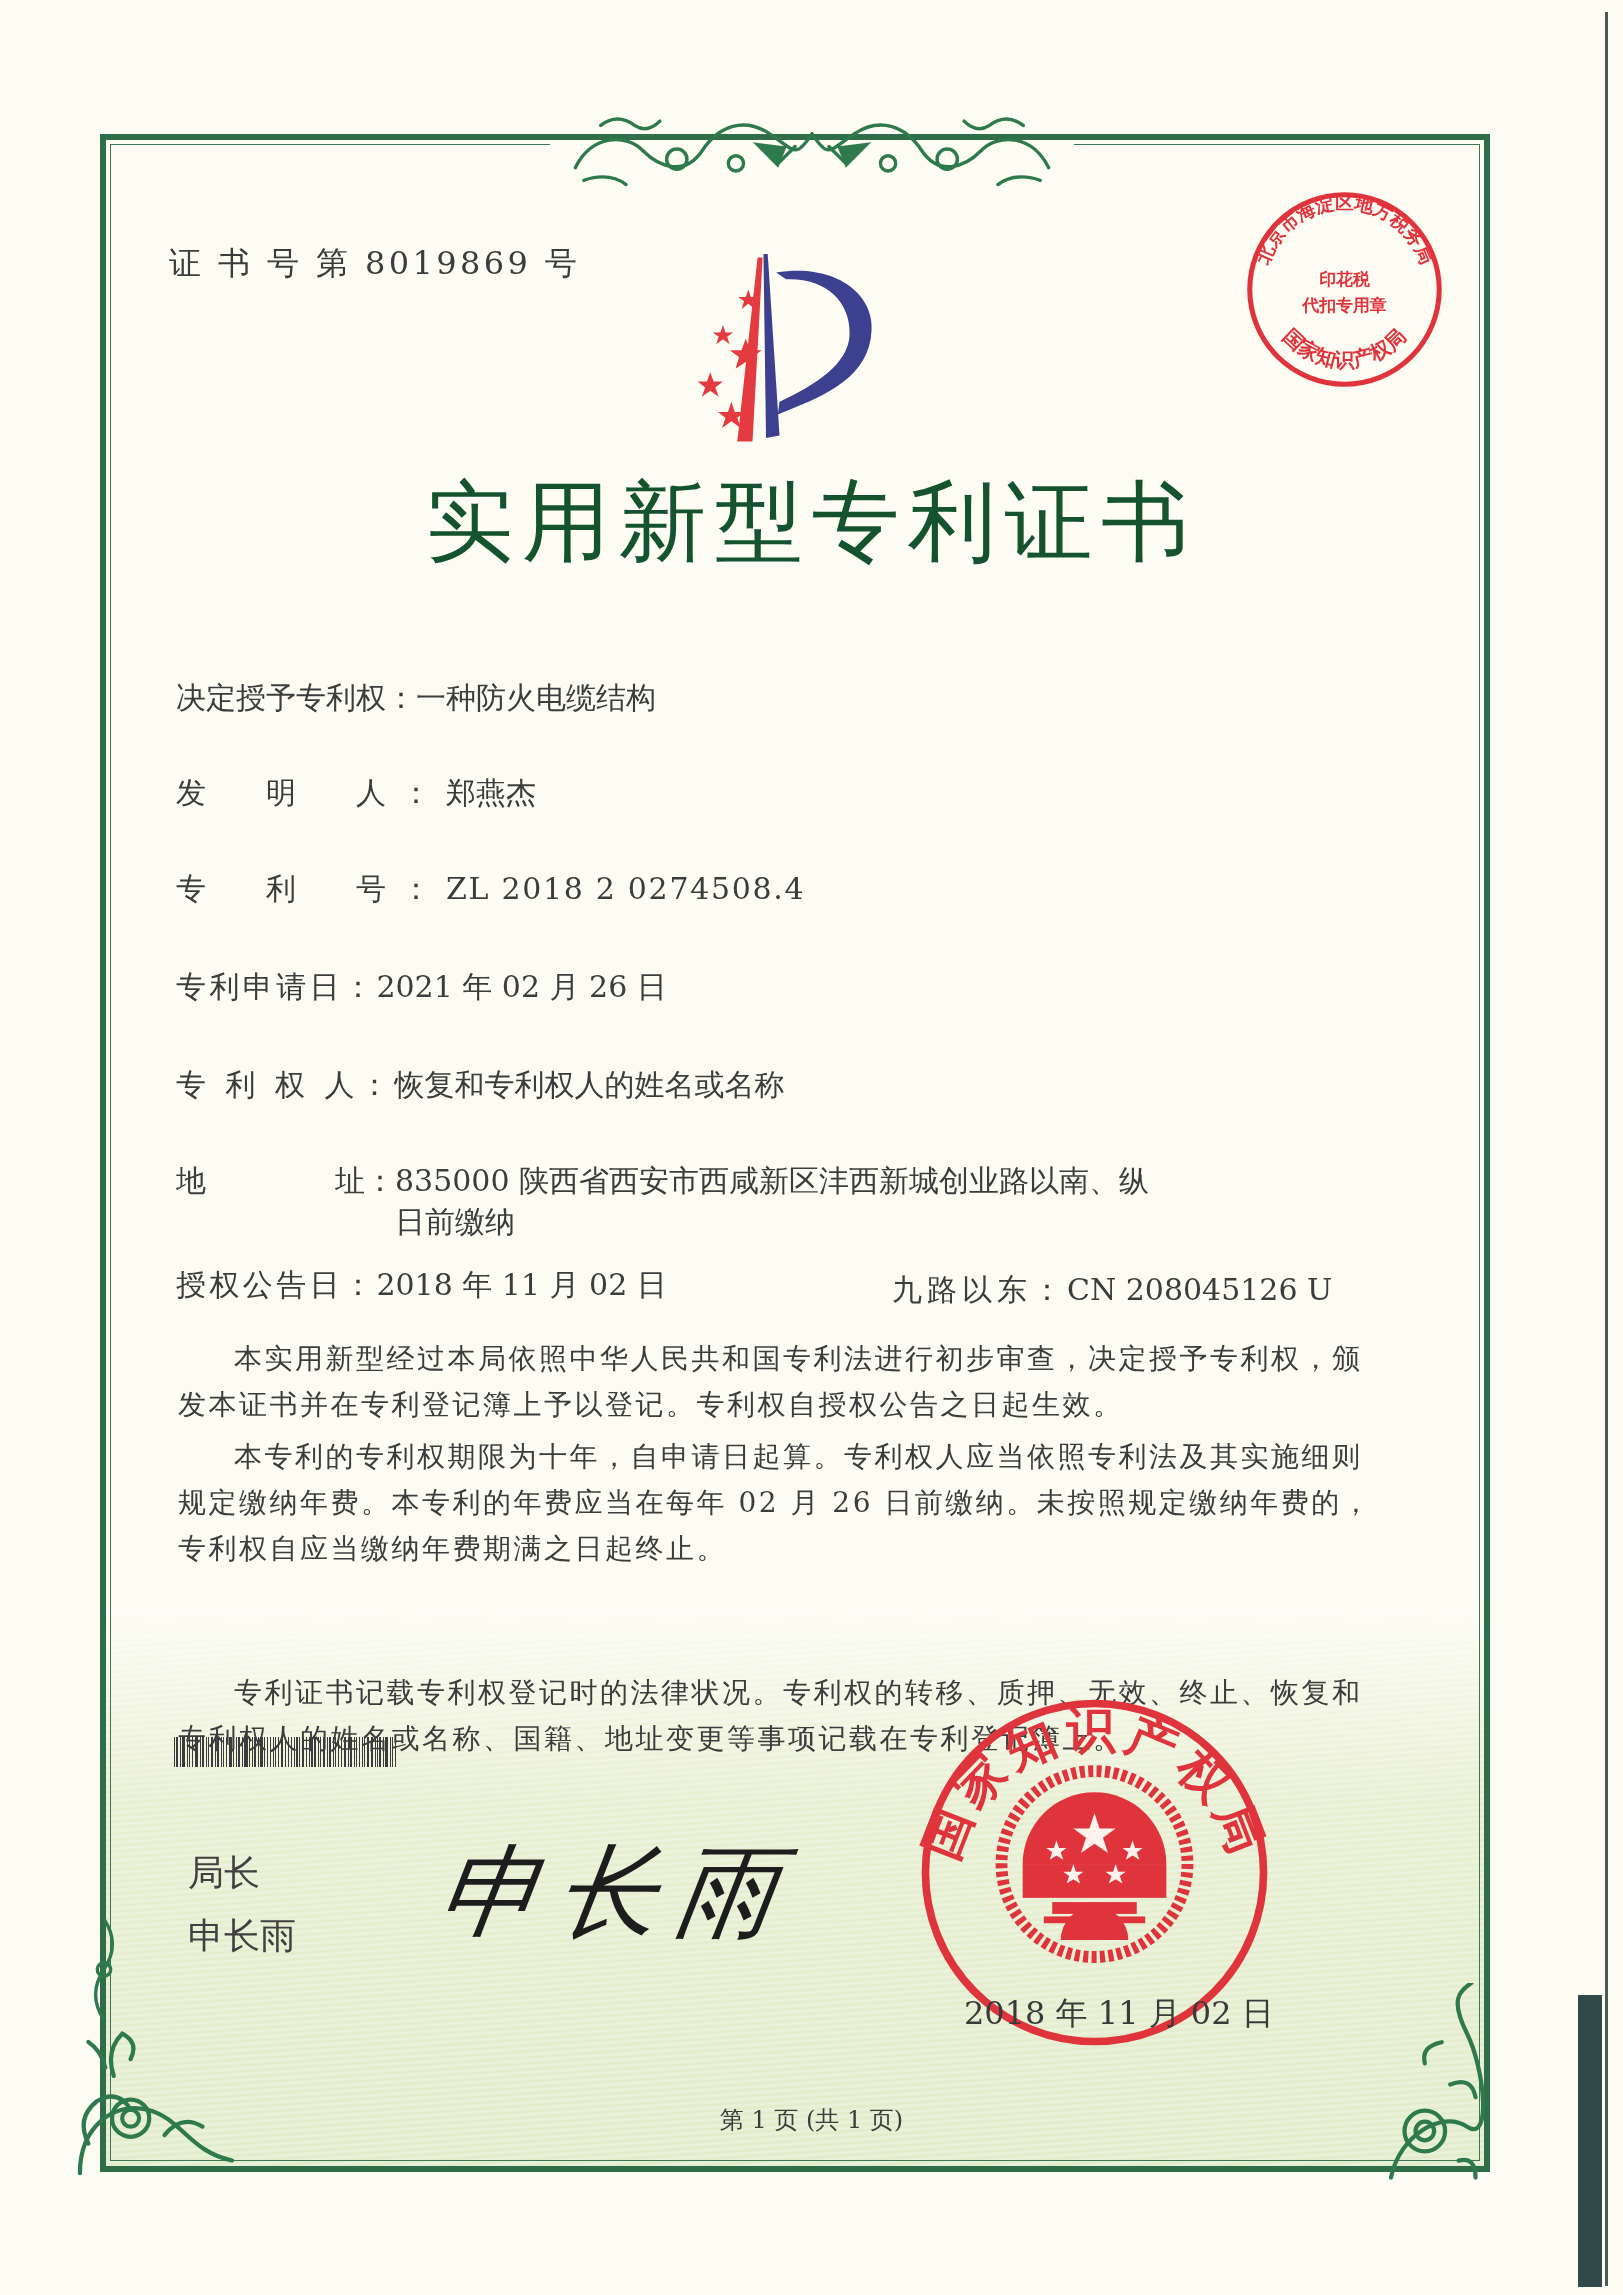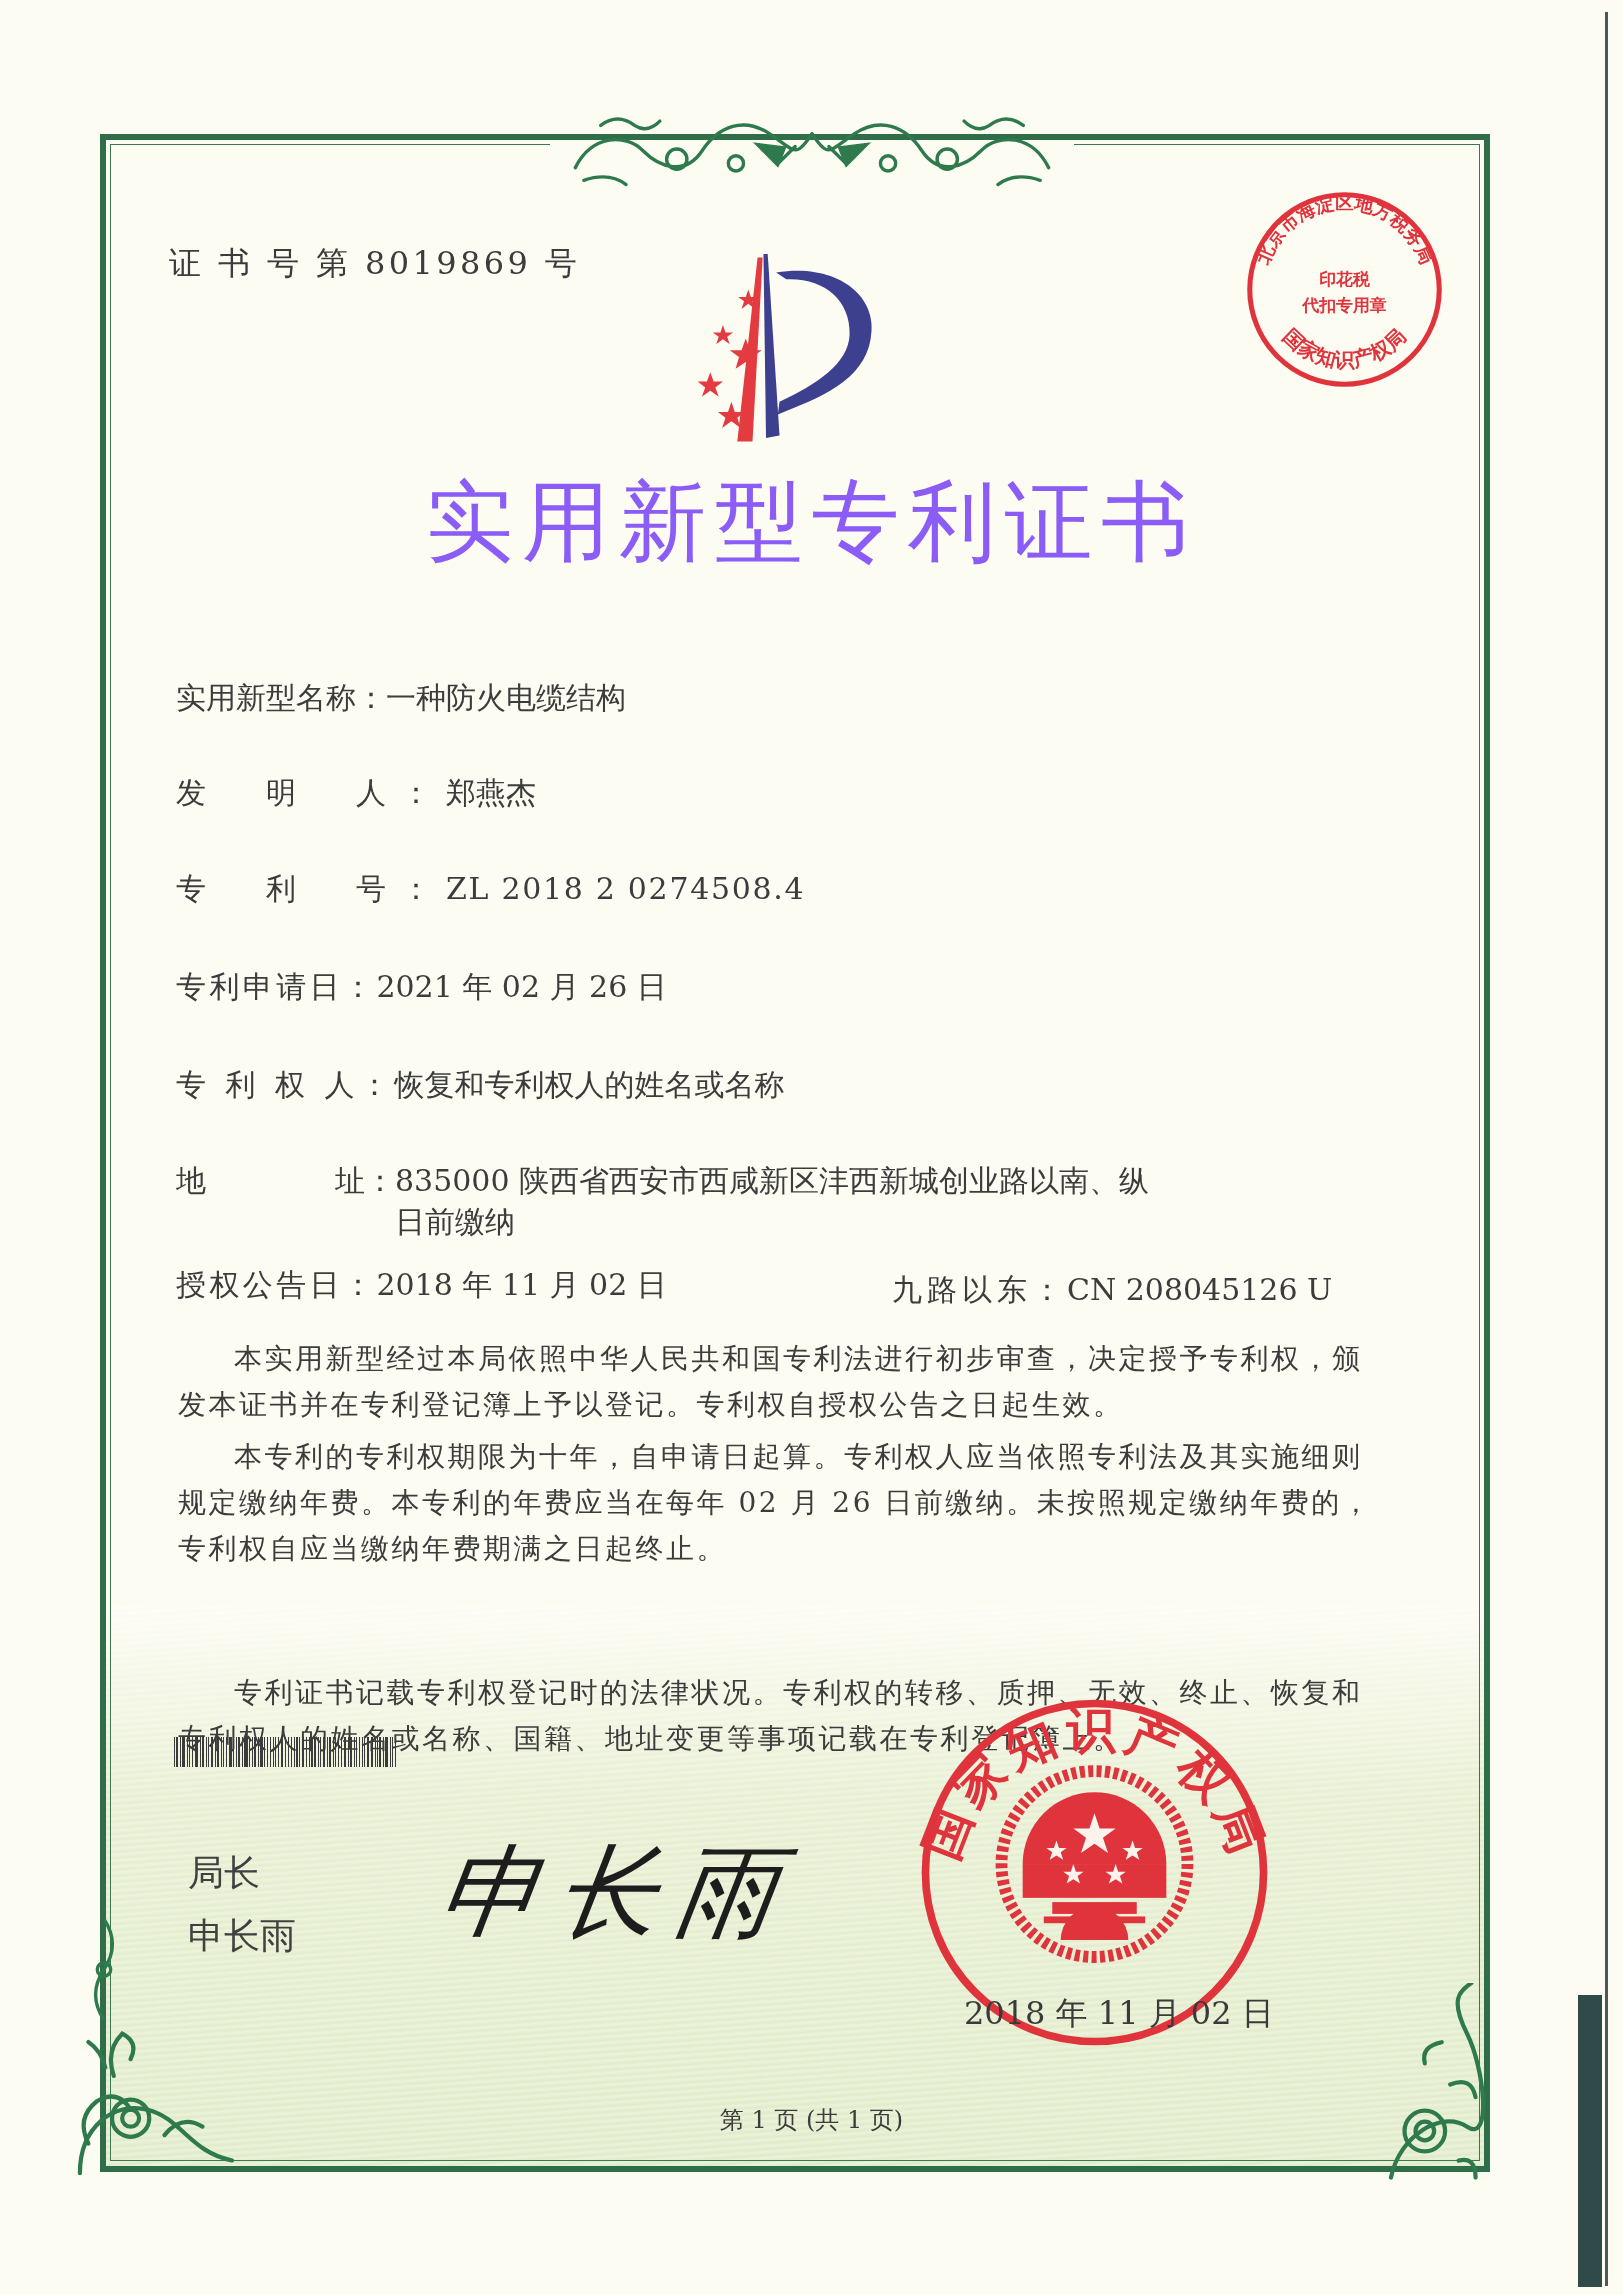--- a/index.html
+++ b/index.html
@@ -25,21 +25,21 @@
   .frame-inner {
     position:absolute; left:110px; top:144px; width:1370px; height:2017px;
     border:1.7px solid #3d7752; box-sizing:border-box;
   }
   .right-strip { position:absolute; left:1578px; top:1995px; width:24px; height:292px; background:#2f4a48; }
   .right-line { position:absolute; left:1605px; top:12px; width:3.4px; height:2274px; background:#4a5a55; }
   .ornament { position:absolute; }
   .cert-no { left:169px; top:242px; font-size:32px; letter-spacing:3.4px; }
   .title {
     left:0; width:1623px; text-align:center; top:463px;
-    font-size:88px; letter-spacing:8.5px; color:#8b5cf6;
+    font-size:88px; letter-spacing:8.5px; color:#14532d;
   }
   .field { font-size:30px; white-space:nowrap; }
   .label { display:inline-block; }
   .para { left:178px; width:1209px; font-size:28px; line-height:46px; letter-spacing:2.5px; text-indent:56px; }
   .barcode { left:174px; top:1737px; width:262px; height:30px; display:flex; gap:1.7px; align-items:stretch; }
   .barcode span { background:#3b3b3b; display:block; }
   .director { font-family:"DejaVu Sans","Liberation Sans",sans-serif; font-size:36px; color:#404040; }
   .sign { font-family:"DejaVu Serif", serif; font-size:101px; font-style:italic; color:#1d1d1d; left:440px; top:1826px; letter-spacing:17px; transform:skewX(-8deg); }
   .footer { left:0; width:1623px; text-align:center; top:2104px; font-size:24px; }
   .stamp-text { fill:#e0343d; font-family:"DejaVu Sans", sans-serif; font-weight:bold; }
@@ -129,21 +129,21 @@
   <circle cx="120" cy="120" r="112" fill="none" stroke="#e0343d" stroke-width="6"></circle>
   <text class="stamp-text" font-size="22"><textPath href="#taxArc" startOffset="50%" text-anchor="middle">北京市海淀区地方税务局</textPath></text>
   <text class="stamp-text" font-size="24"><textPath href="#taxArcBottom" startOffset="50%" text-anchor="middle">国家知识产权局</textPath></text>
   <text class="stamp-text" x="120" y="115" font-size="20" text-anchor="middle">印花税</text>
   <text class="stamp-text" x="120" y="145" font-size="20" text-anchor="middle">代扣专用章</text>
 </svg>
 
 <div class="abs title">实用新型专利证书</div>
 
 <div class="abs field" style="left:176px;top:678px">
-  <span class="label">实用新型名称：</span><span>一种防火电缆结构</span>
+  <span class="label">决定授予专利权：</span><span>一种防火电缆结构</span>
 </div>
 <div class="abs field" style="left:176px;top:773px">
   <span class="label" style="letter-spacing:15px">发　明　人：</span><span>郑燕杰</span>
 </div>
 <div class="abs field" style="left:176px;top:869px">
   <span class="label" style="letter-spacing:15px">专　利　号：</span><span style="letter-spacing:1.7px">ZL 2018 2 0274508.4</span>
 </div>
 <div class="abs field" style="left:176px;top:967px">
   <span class="label" style="letter-spacing:3.4px">专利申请日：</span><span>2021 年 02 月 26 日</span>
 </div>

